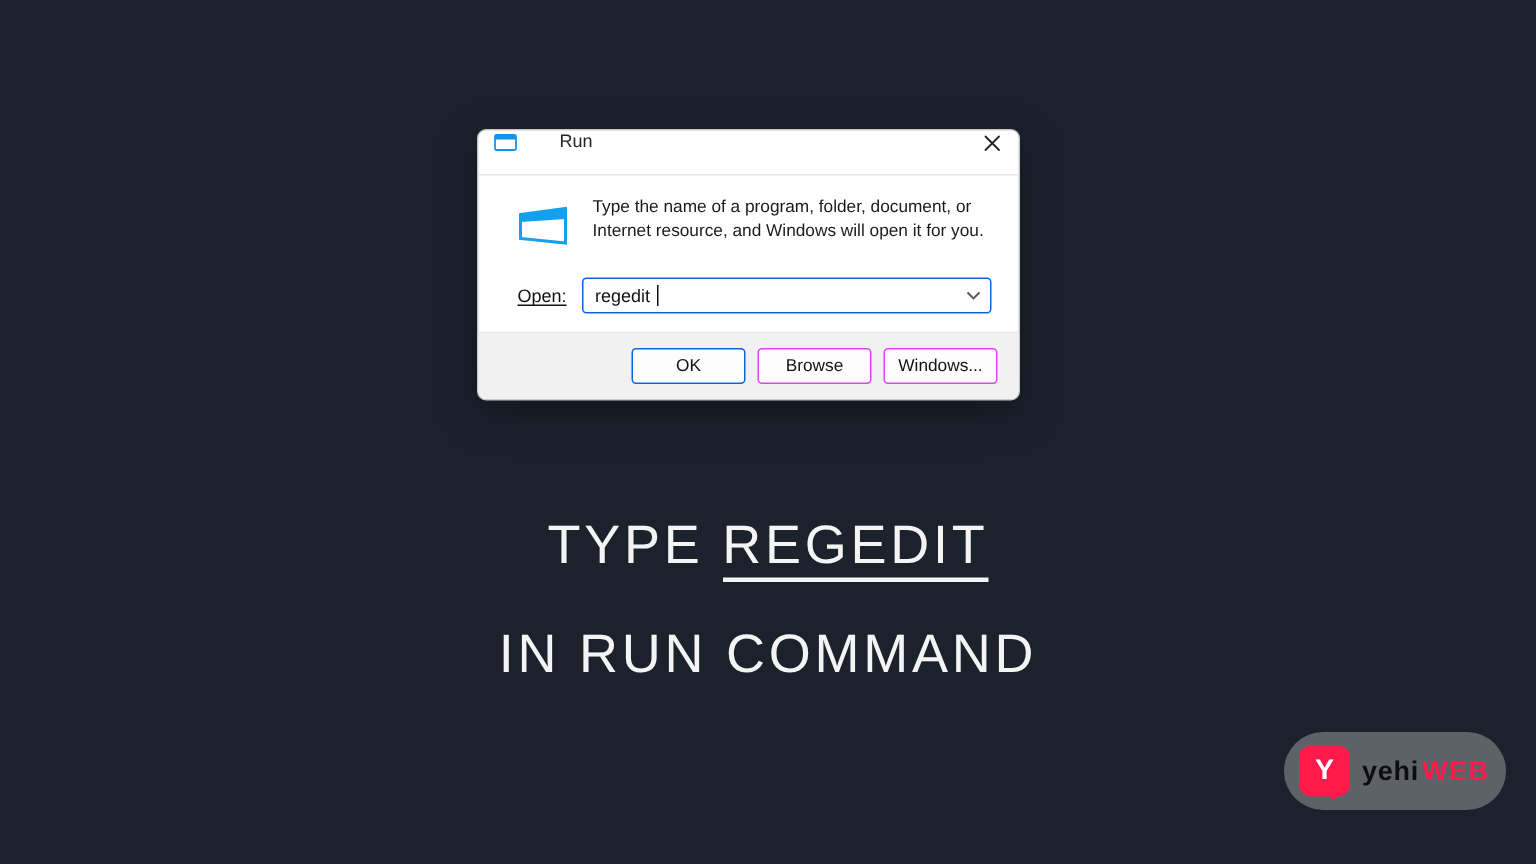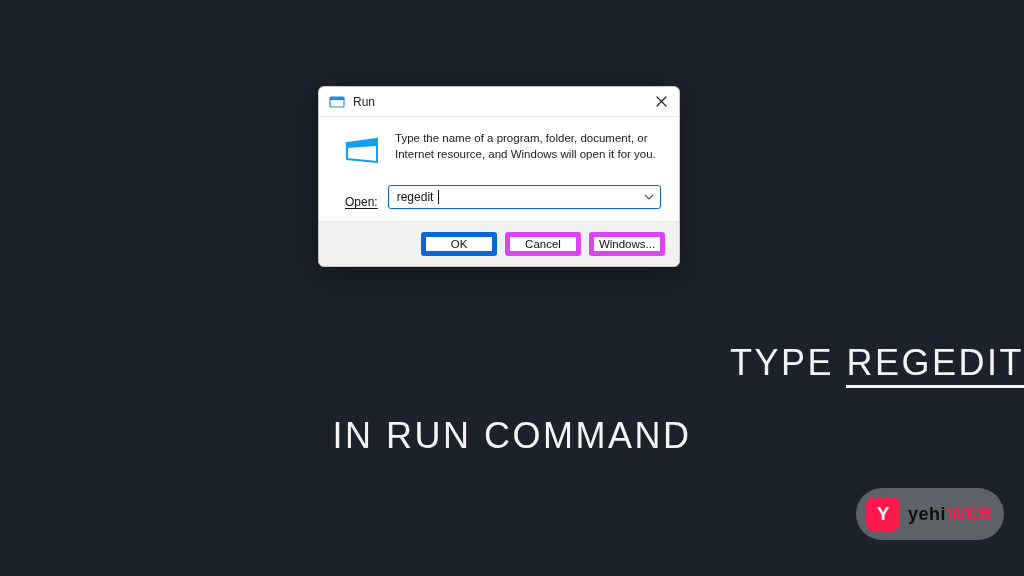--- a/index.html
+++ b/index.html
@@ -16,24 +16,25 @@
     top: 86px;
     width: 362px;
     background: #fff;
     border: 1px solid #c7c7c7;
     border-radius: 6px;
     box-shadow: 0 8px 28px rgba(0,0,0,0.35);
   }
 
   .titlebar {
     display: flex;
-    align-items: center;
+    align-items: flex-start;
     height: 30px;
     padding: 0 10px;
     border-bottom: 1px solid #e8e8e8;
+    gap: 20px;
   }
   .titlebar .app-icon {
     width: 16px; height: 16px;
     display: flex; align-items: center; justify-content: center;
     margin-right: 8px;
   }
   .titlebar .title {
     font-size: 12px;
     color: #222;
     flex: 1;
@@ -58,21 +59,21 @@
     margin-top: 2px;
     display: flex; align-items: center; justify-content: center;
   }
   .desc-text {
     font-size: 11.5px;
     color: #1a1a1a;
     line-height: 1.35;
   }
   .open-row {
     display: flex;
-    align-items: flex-end;
+    align-items: center;
     gap: 10px;
   }
   .open-label {
     font-size: 12px;
     color: #111;
     text-decoration: underline;
     text-decoration-color: #111;
     text-underline-offset: 2px;
   }
   .open-input-wrap {
@@ -112,21 +113,21 @@
     border-top: 1px solid #e6e6e6;
     padding: 10px 14px;
     display: flex;
     justify-content: flex-end;
     gap: 8px;
     border-radius: 0 0 6px 6px;
   }
   .btn {
     min-width: 76px;
     height: 24px;
-    border: 5px solid #d946ef;
+    border: 1px solid #d946ef;
     background: #fdfdfd;
     border-radius: 3px;
     font-size: 11.5px;
     color: #111;
     display: flex;
     align-items: center;
     justify-content: center;
     cursor: default;
     font-family: inherit;
   }
@@ -140,21 +141,20 @@
     top: 342px;
     text-align: center;
     color: #f4f4f4;
     font-family: "Segoe UI", Arial, sans-serif;
     font-weight: 400;
     letter-spacing: 2.5px;
   }
   .caption .line1 {
     font-size: 36px;
     margin-bottom: 12px;
-    text-align: right;
   }
   .caption .line2 {
     font-size: 36px;
     margin-top: 31px;
   }
   .caption .underlined {
     font-weight: 500;
     border-bottom: 3px solid #f4f4f4;
     padding-bottom: 2px;
   }
@@ -244,21 +244,21 @@
           <svg width="10" height="10" viewBox="0 0 10 10">
             <path d="M1 3 L5 7 L9 3" fill="none" stroke="#555" stroke-width="1.2"></path>
           </svg>
         </span>
       </div>
     </div>
   </div>
 
   <div class="button-row">
     <button class="btn primary">OK</button>
-    <button class="btn">Cancel</button>
+    <button class="btn">Browse</button>
     <button class="btn">Windows...</button>
   </div>
 
 </div>
 
 <div class="caption">
   <div class="line1">
     <span>TYPE </span><span class="underlined">REGEDIT</span>
   </div>
   <div class="line2">IN RUN COMMAND</div>

